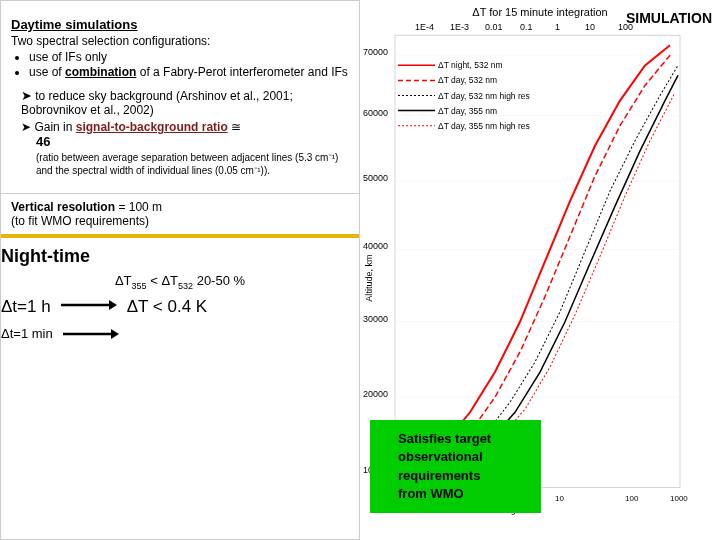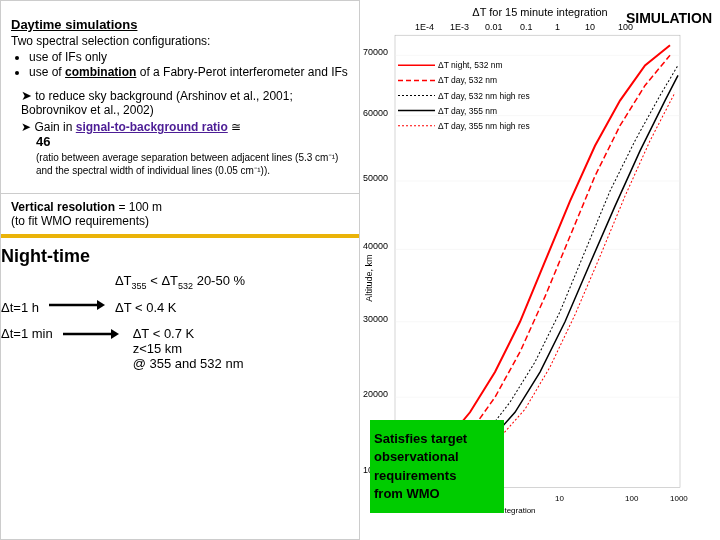--- a/index.html
+++ b/index.html
@@ -56,21 +56,21 @@
     .top-left .reduce-bg .arrow {
       font-size: 13px;
     }
     .top-left .gain-text {
       margin-top: 3px;
       margin-left: 10px;
     }
     .top-left .signal-bg {
       font-weight: bold;
       text-decoration: underline;
-      color: #4c1d95;
+      color: #7f1d1d;
       margin-top: 27px;
     }
     .top-left .small-text {
       font-size: 10px;
       margin-left: 25px;
       line-height: 1.3;
       margin-top: 2px;
     }
     .resolution-box {
       padding: 6px 10px;
@@ -92,21 +92,21 @@
     .formula-line {
       font-size: 13px;
       margin-bottom: 6px;
       text-align: center;
     }
     .sub { font-size: 9px; vertical-align: sub; }
     .delta-row {
       display: flex;
       align-items: center;
       margin-bottom: 8px;
-      font-size: 13px;
+      font-size: 17px;
     }
     .arrow-long {
       display: inline-block;
       margin: 0 8px;
       font-size: 18px;
       color: #000;
     }
     .delta-t-row2 {
       display: flex;
       align-items: flex-start;
@@ -130,23 +130,23 @@
       background: #fff;
     }
     .satisfies-box {
       position: absolute;
       bottom: 30px;
       left: 10px;
       background: #00cc00;
       color: #000;
       font-weight: bold;
       font-size: 13px;
-      padding: 10px 4px;
+      padding: 10px 28px;
       line-height: 1.4;
-      width: 134px;
+      width: 171px;
     }
     .chart-svg {
       width: 100%;
       height: 100%;
     }
     .simulation-label {
       position: absolute;
       top: 10px;
       right: 8px;
       font-weight: bold;
@@ -208,25 +208,20 @@
       </div>
 
       <div class="delta-t-row2">
         <span>Δt=1 min</span>
         <span style="margin: 0 8px;">
           <svg width="60" height="16" viewBox="0 0 60 16">
             <line x1="2" y1="8" x2="50" y2="8" stroke="#000" stroke-width="2.5"></line>
             <polygon points="50,3 58,8 50,13" fill="#000"></polygon>
           </svg>
         </span>
-        <div class="delta-t-values">
-          <span>ΔT &lt; 0.7 K</span>
-          <span>z&lt;15 km</span>
-          <span>@ 355 and 532 nm</span>
-        </div>
       </div>
     </div>
   </div>
 
   <div class="right-panel">
     <div class="chart-area">
       <div class="simulation-label">SIMULATION</div>
 
       
       <svg class="chart-svg" viewBox="0 0 360 540" preserveAspectRatio="none">

